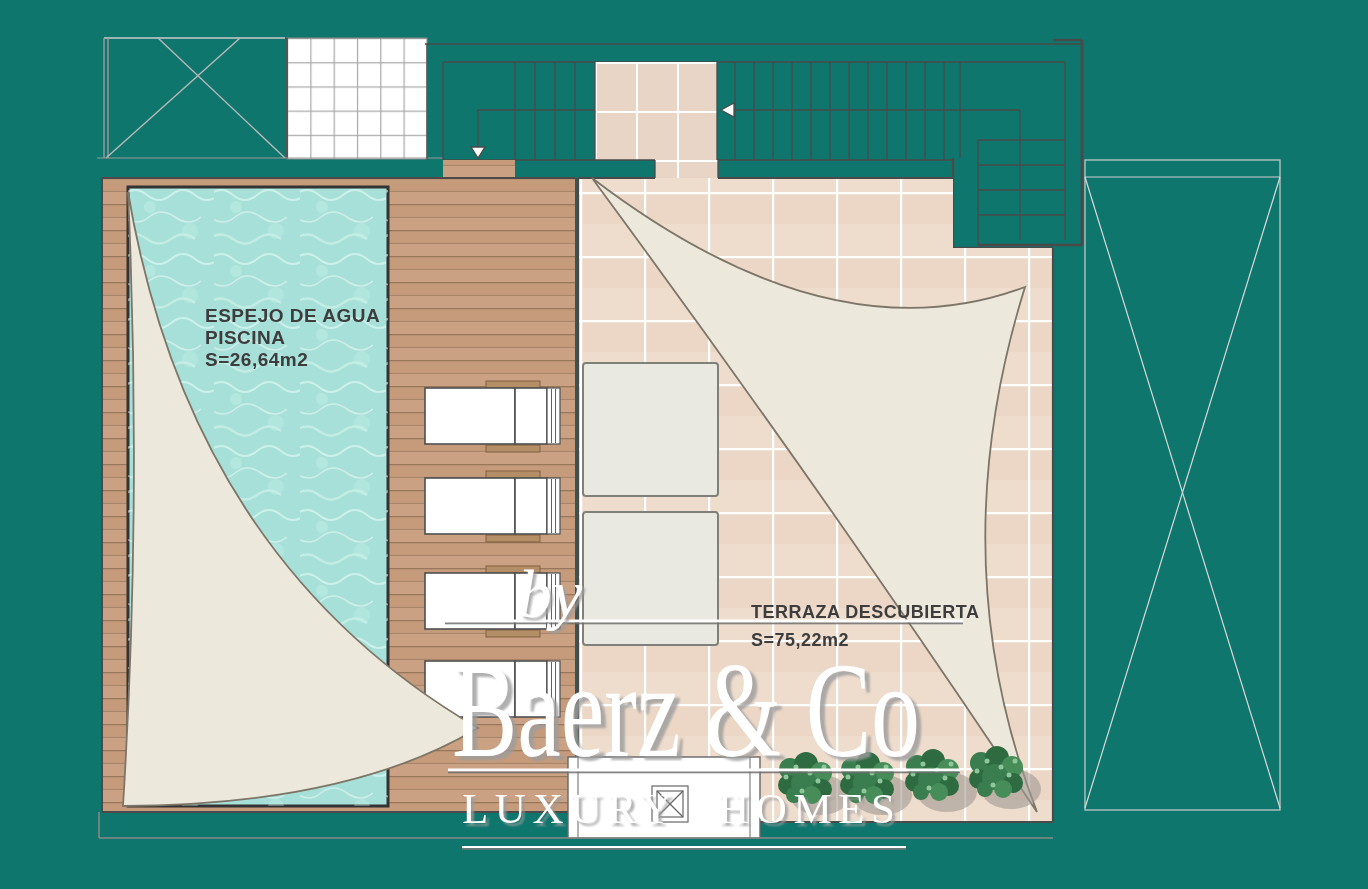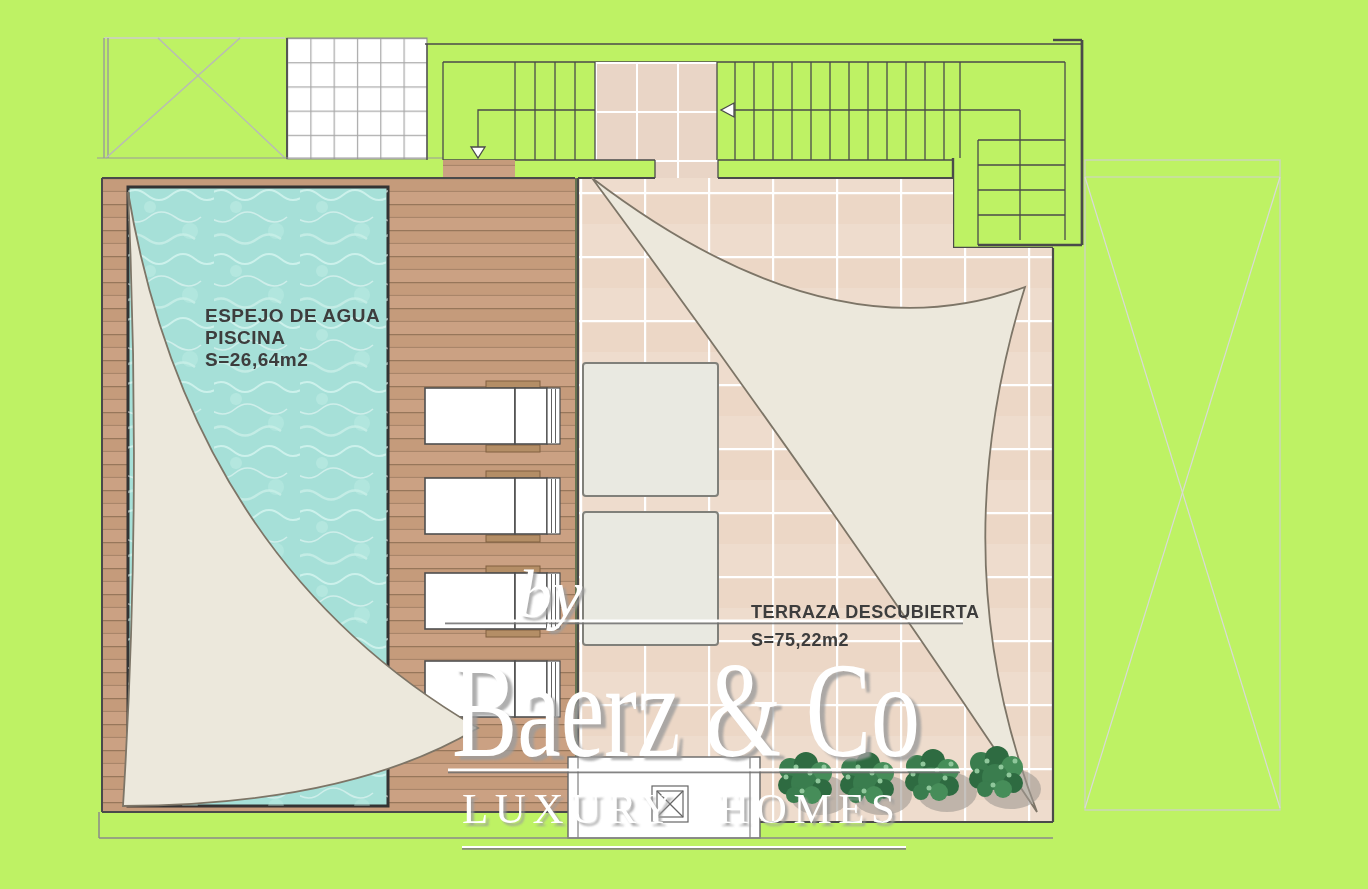--- a/index.html
+++ b/index.html
@@ -1,16 +1,16 @@
 <!DOCTYPE html>
 <html style="--water: #a6e0d8; --wood: #cba183; --woodline: #97765a; --tile: #eedccd; --tilesmall: #e9d5c6; --sail: #ece8dc; --sailedge: #7d7567; --line: #4a4a4a; --foliagedark: #2e6b41; --foliagemid: #3a7d4e; --foliagelight: #468d59; --bushshadow: #a09a93;"><head>
 <meta charset="utf-8">
 <style>
   html,body{margin:0;padding:0;background:#ffffff;}
-  #stage{position:relative;width:1368px;height:889px;background:#bef264;overflow:hidden;
+  #stage{position:relative;width:1368px;height:889px;background:#0f766e;overflow:hidden;
          font-family:"Liberation Sans",sans-serif;}
   svg text{user-select:none;}
   .plan-label{font-family:"Liberation Sans",sans-serif;font-weight:bold;fill:#3d3d3d;letter-spacing:.5px;}
   .wm-serif{font-family:"Liberation Serif","DejaVu Serif",serif;}
 </style>
 </head>
 <body>
 
 <div id="stage">
 <svg width="1368" height="889" viewBox="0 0 1368 889">

